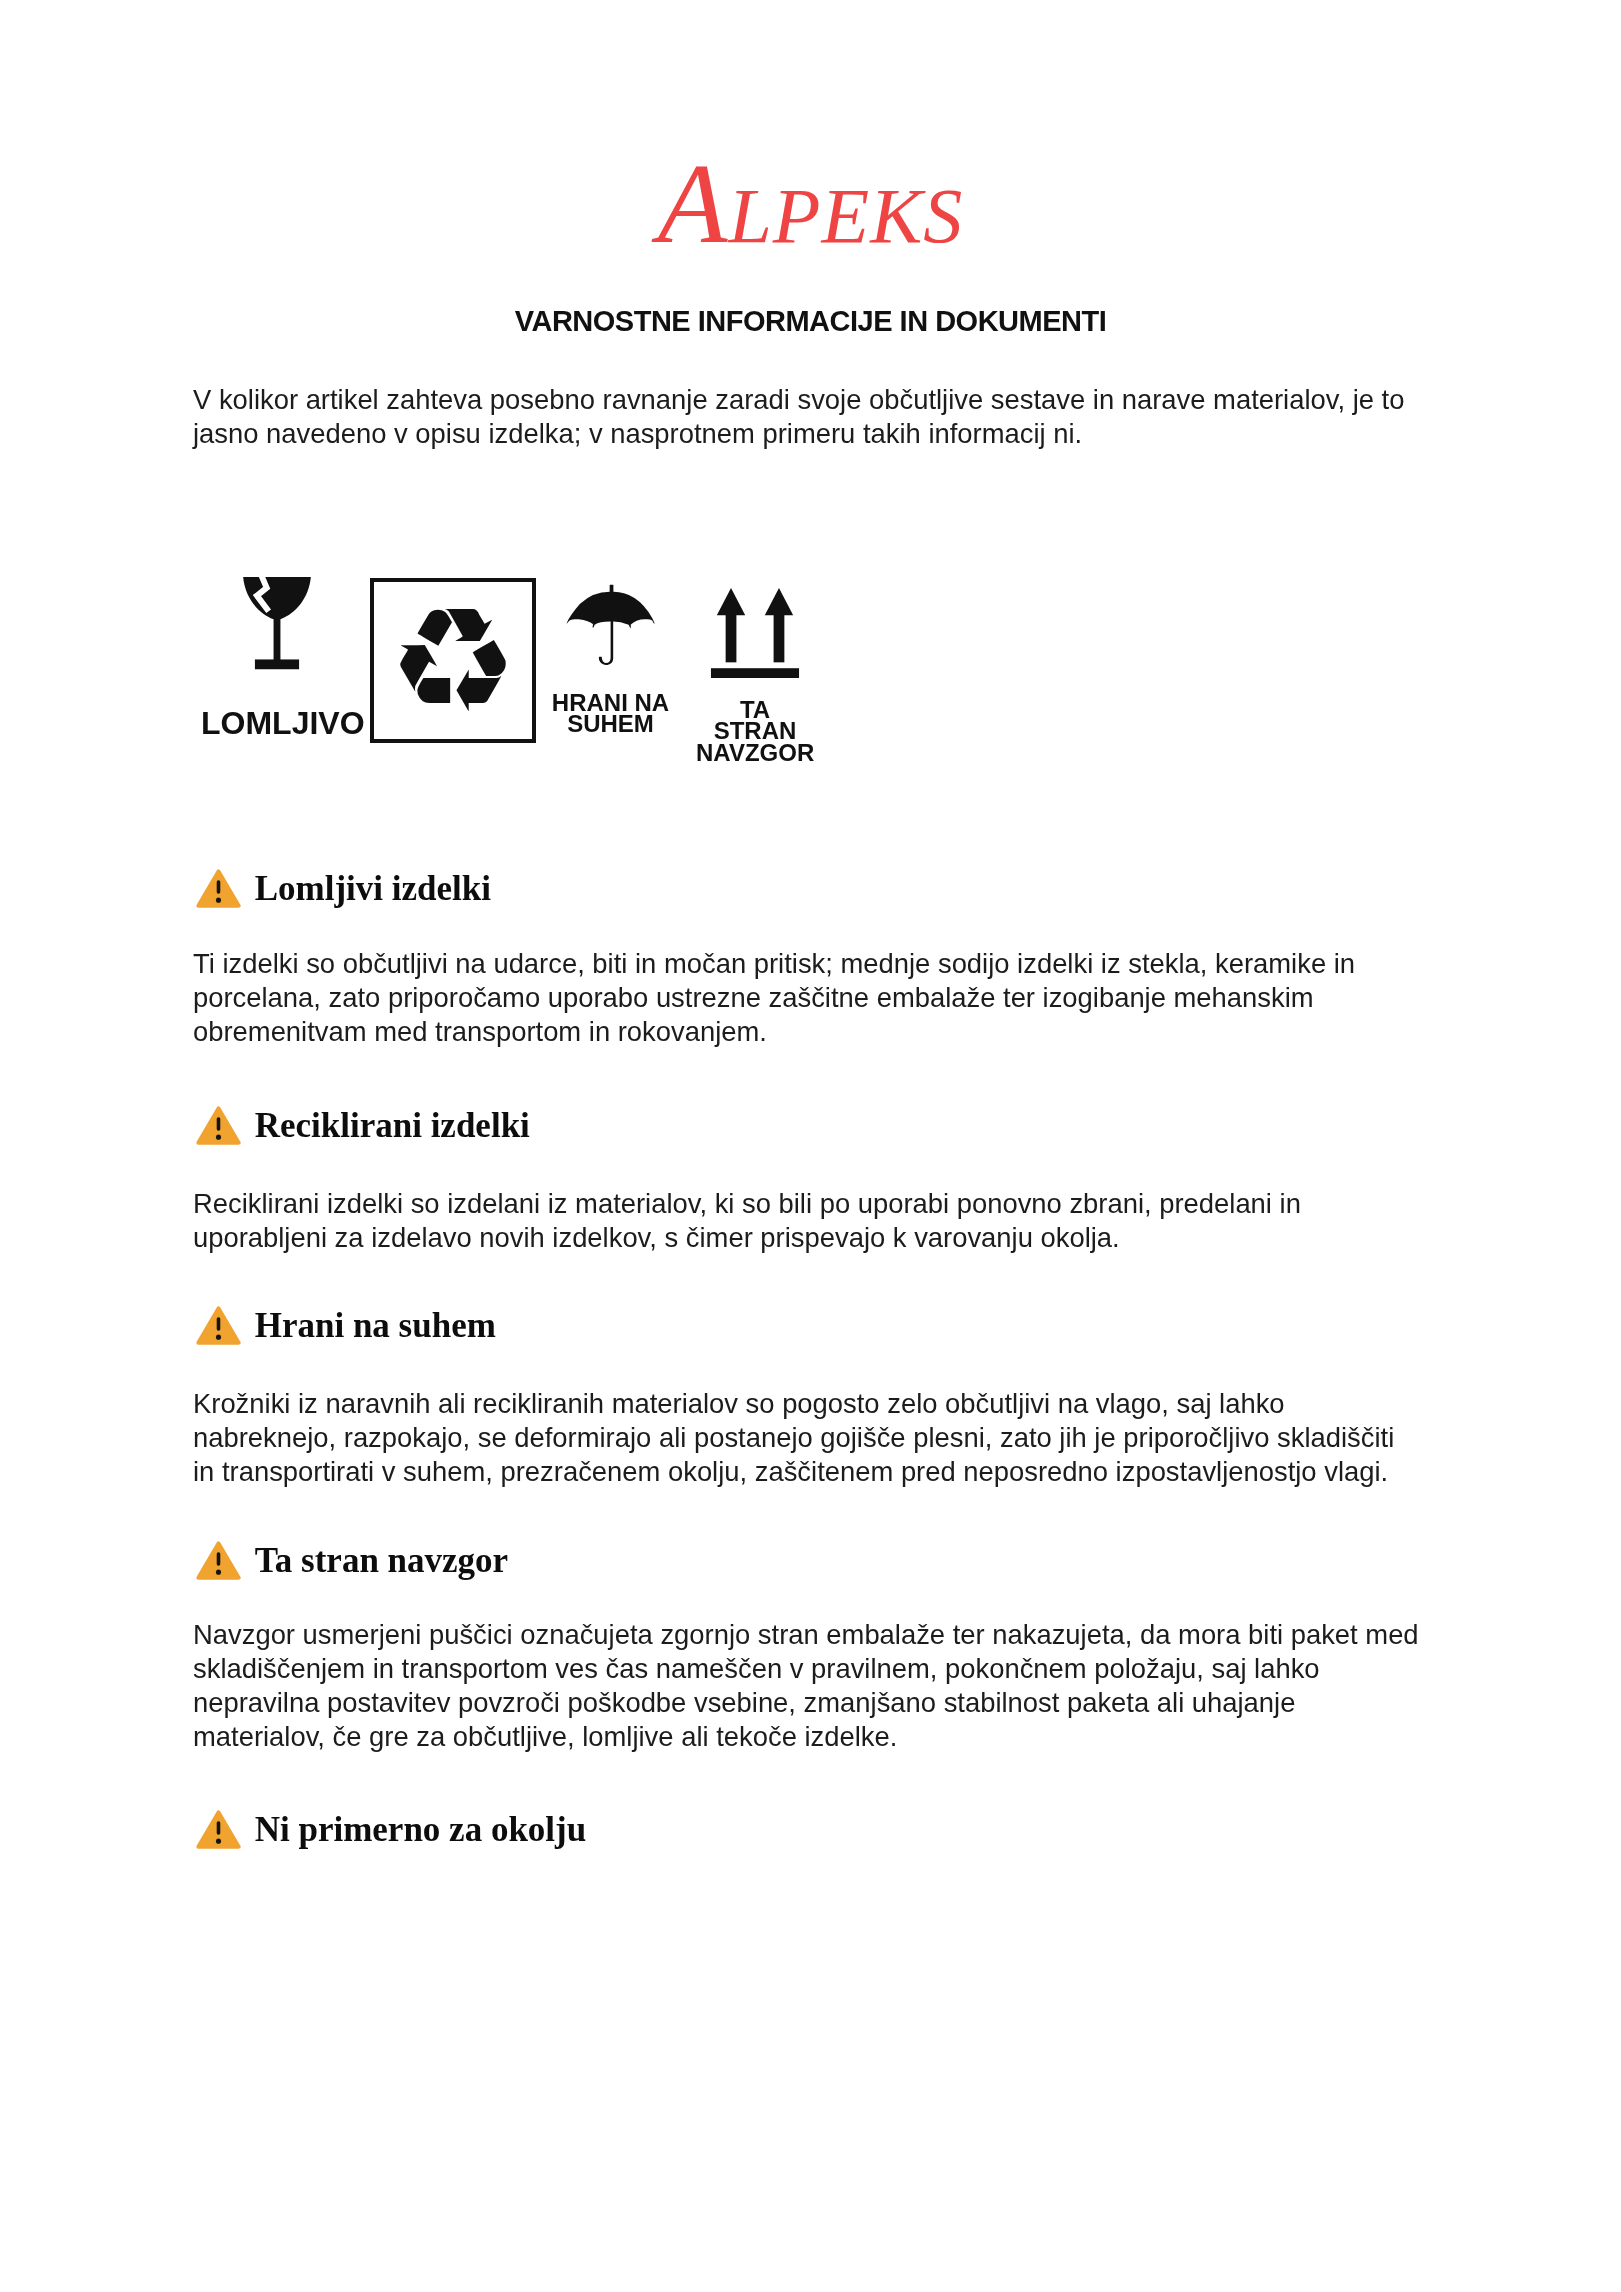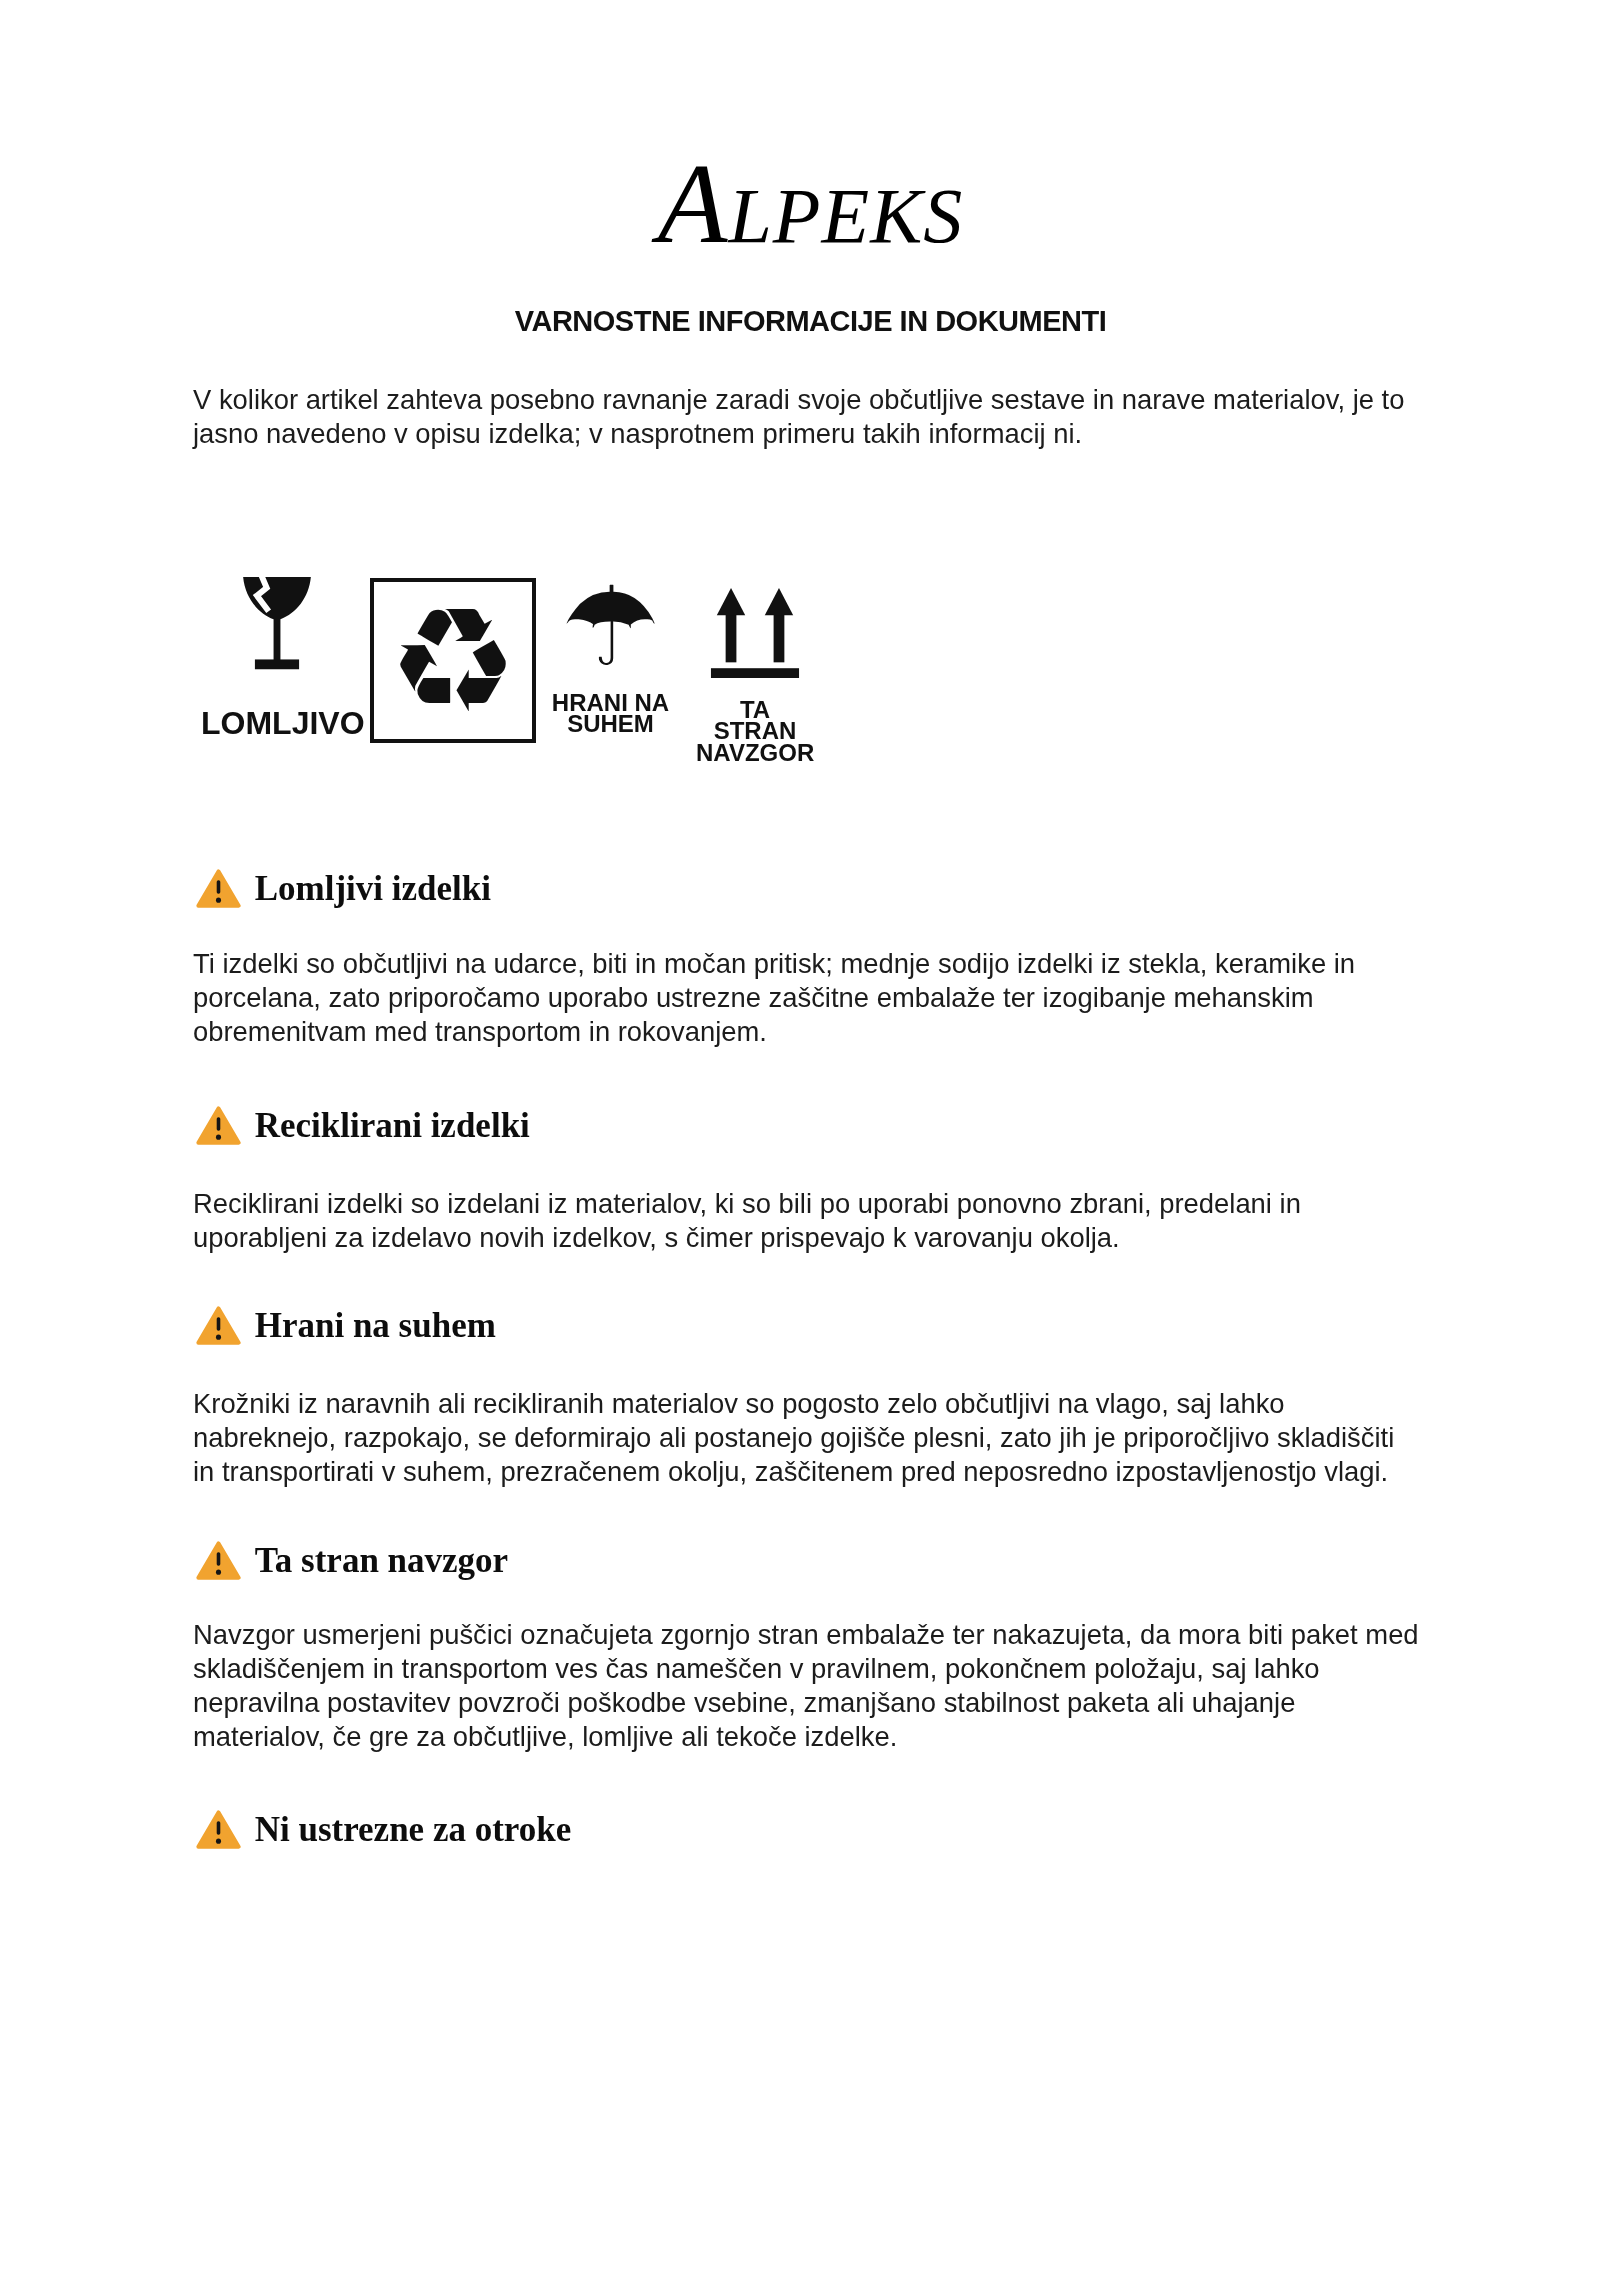--- a/index.html
+++ b/index.html
@@ -14,21 +14,21 @@
     overflow: hidden;
   }
 
   
   .logo {
     position: absolute;
     top: 147px; left: 0;
     width: 100%;
     text-align: center;
     line-height: 114px;
-    color: #000000;
+    color: #ef4444;
     font-family: "Liberation Serif", serif;
     font-style: italic;
     letter-spacing: 1px;
     white-space: nowrap;
   }
   .logo .logo-a    { font-size: 114px; }
   .logo .logo-rest { font-size: 78px; }
 
   
   .doc-title {
@@ -225,17 +225,17 @@
 skladiščenjem in transportom ves čas nameščen v pravilnem, pokončnem položaju, saj lahko
 nepravilna postavitev povzroči poškodbe vsebine, zmanjšano stabilnost paketa ali uhajanje
 materialov, če gre za občutljive, lomljive ali tekoče izdelke.</div>
 
   <div class="section-head head-5">
     <svg class="warn-svg" width="45" height="39" viewBox="0 0 60 52" aria-hidden="true">
       <polygon points="30,3 57,49 3,49" fill="#f1a32f" stroke="#f1a32f" stroke-width="5" stroke-linejoin="round"></polygon>
       <rect x="27.6" y="15" width="4.8" height="18" rx="2.2" fill="#151515"></rect>
       <circle cx="30" cy="41.5" r="3.4" fill="#151515"></circle>
     </svg>
-    <span class="section-title">Ni ustrezne za otroke</span>
+    <span class="section-title">Ni primerno za okolju</span>
   </div>
 
 </div>
 
 
 </body></html>

